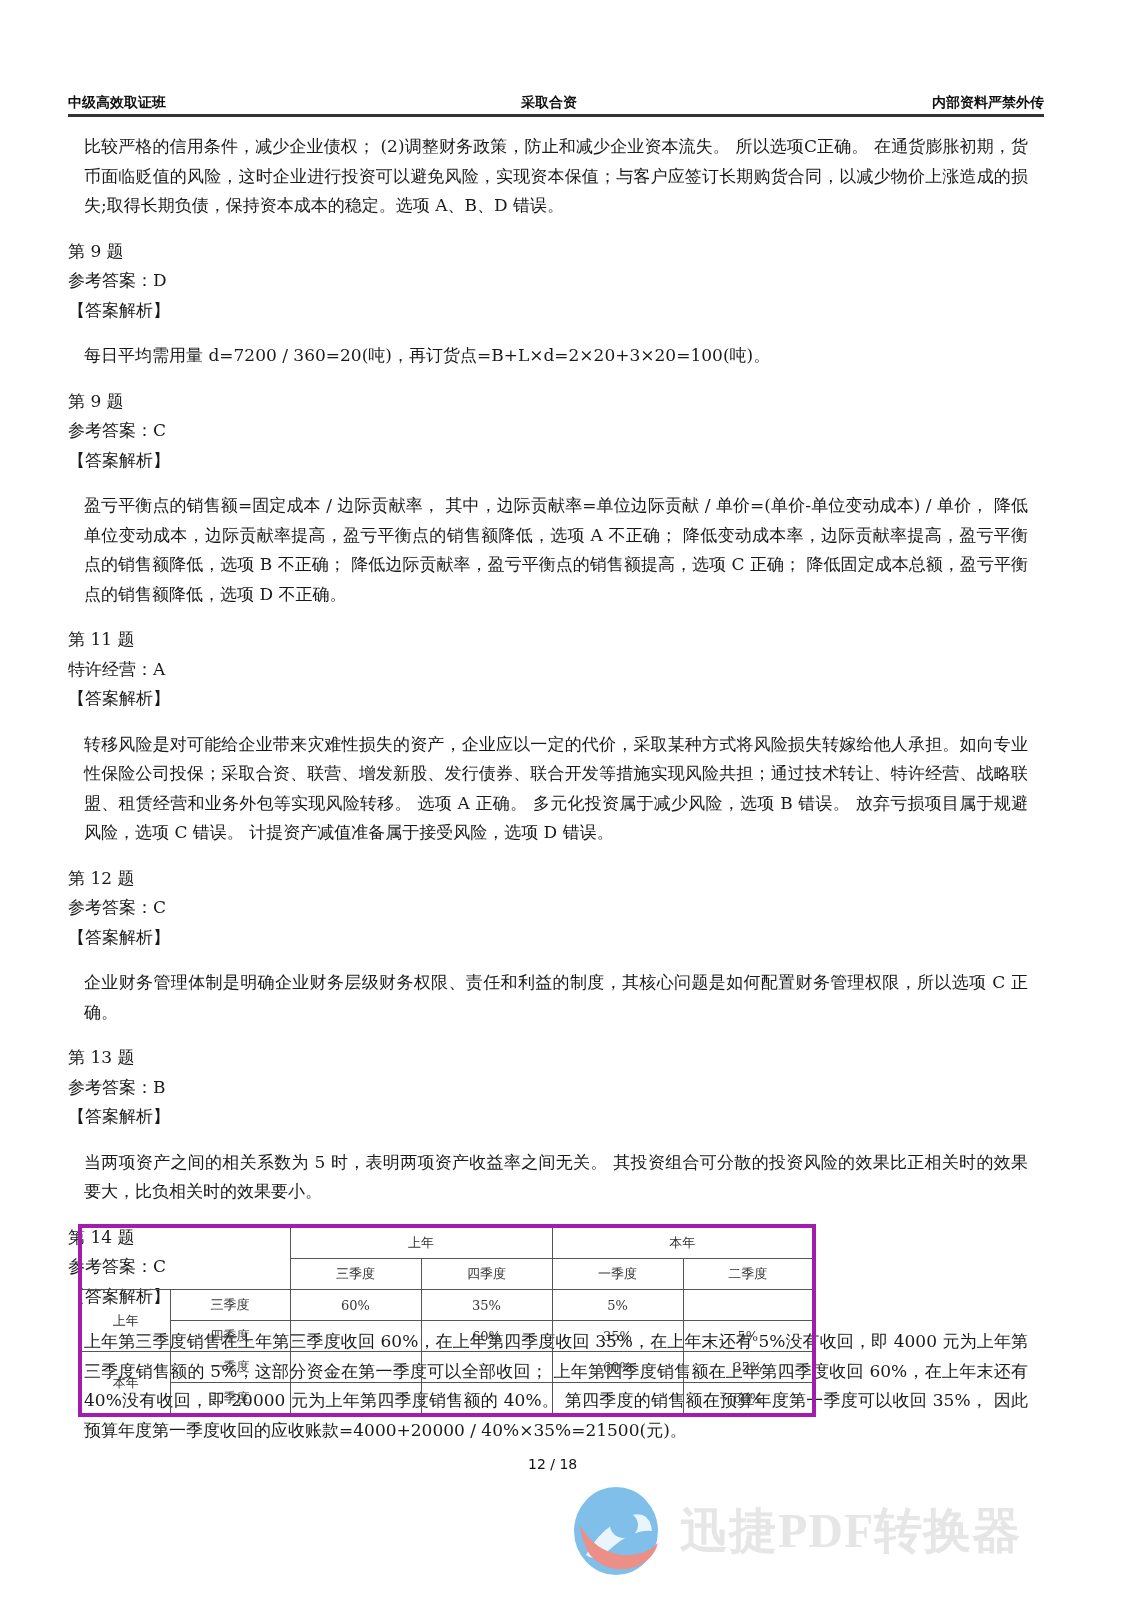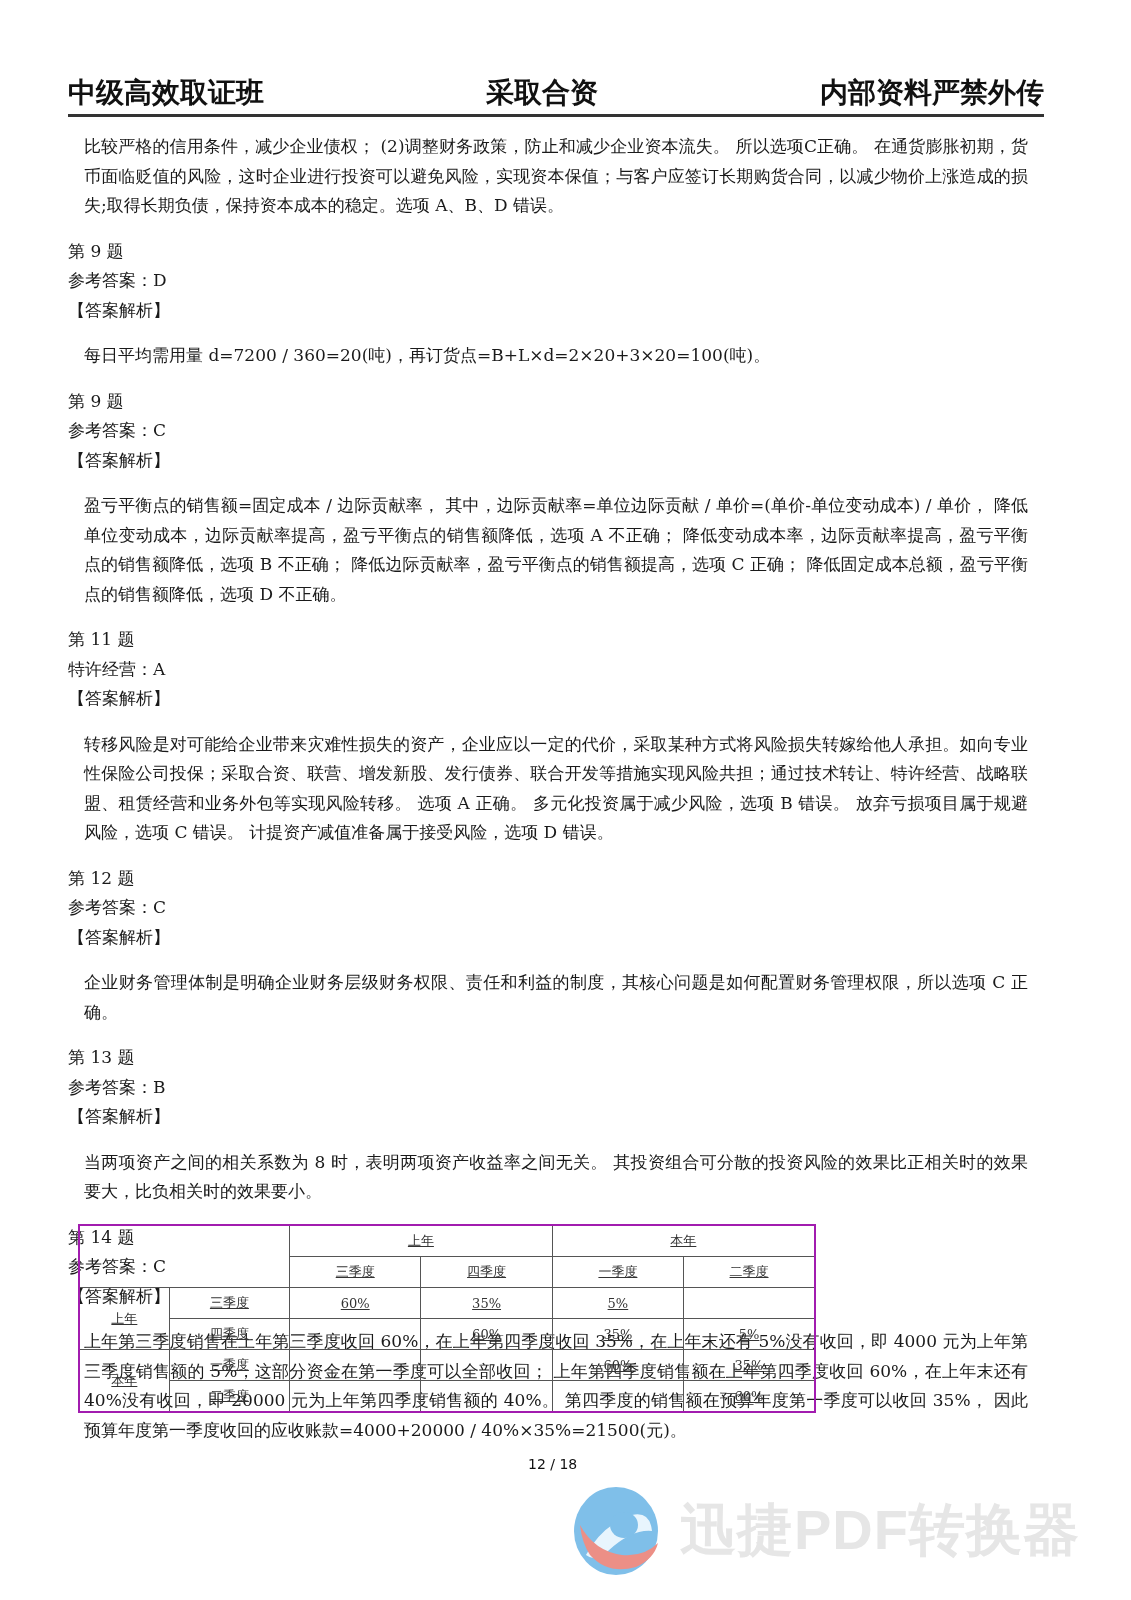--- a/index.html
+++ b/index.html
@@ -1,35 +1,35 @@
 <!DOCTYPE html>
 <html><head>
 <meta charset="utf-8">
 <style>
   html, body { margin: 0; padding: 0; background: #ffffff; }
   body { width: 1131px; height: 1600px; position: relative; overflow: hidden;
          font-family: "DejaVu Serif", "Liberation Serif", serif; color: #1a1a1a; }
   .header { position: absolute; left: 68px; top: 80px; width: 976px; height: 32px;
             display: flex; justify-content: space-between; align-items: flex-end;
             font-family: "DejaVu Sans", "Liberation Sans", sans-serif; font-weight: bold;
-            font-size: 28px; color: #111; }
+            font-size: 14px; color: #111; }
   .header-rule { position: absolute; left: 68px; top: 114px; width: 976px; height: 3px; background: #333; }
   .content { position: absolute; left: 68px; top: 116px; width: 976px; font-size: 17px; line-height: 29.5px; }
   .content p { margin: 16px; text-align: justify; text-justify: inter-ideograph; }
   .content .line { margin: 0; }
   table.collect { position: absolute; left: 78px; top: 1224px; width: 738px; border-collapse: collapse;
                   font-family: "DejaVu Serif", "Liberation Serif", serif; font-size: 13px; color: #333; }
   table.collect td { border: 1.5px solid #555; text-align: center; height: 30px; padding: 0; }
-  table.collect { border: 2px solid #a21caf; text-decoration: underline; }
+  table.collect { border: 4px solid #a21caf; }
   .pager { position: absolute; left: 528px; top: 1456px; font-family: "DejaVu Sans", "Liberation Sans", sans-serif;
            font-size: 14px; color: #111; }
   .watermark { position: absolute; left: 572px; top: 1476px; width: 520px; height: 110px; display: flex; align-items: center; }
   .wm-logo { width: 88px; height: 92px; }
-  .wm-text { margin-left: 20px; font-family: Liberation Sans, sans-serif; font-weight: bold;
-             font-size: 56px; color: #e6e6e6; letter-spacing: 1px; white-space: nowrap; }
+  .wm-text { margin-left: 20px; font-family: Liberation Serif, serif; font-weight: bold;
+             font-size: 48px; color: #e6e6e6; letter-spacing: 1px; white-space: nowrap; }
 </style>
 </head>
 <body>
 
 <div class="header">
   <span>中级高效取证班</span>
   <span>采取合资</span>
   <span>内部资料严禁外传</span>
 </div>
 <div class="header-rule"></div>
@@ -62,21 +62,21 @@
     <p class="line">第 12 题</p>
     <p class="line">参考答案：C</p>
     <p class="line">【答案解析】</p>
     <p>企业财务管理体制是明确企业财务层级财务权限、责任和利益的制度，其核心问题是如何配置财务管理权限，所以选项 C 正确。</p>
   </div>
 
   <div>
     <p class="line">第 13 题</p>
     <p class="line">参考答案：B</p>
     <p class="line">【答案解析】</p>
-    <p>当两项资产之间的相关系数为 8 时，表明两项资产收益率之间无关。 其投资组合可分散的投资风险的效果比正相关时的效果要大，比负相关时的效果要小。</p>
+    <p>当两项资产之间的相关系数为 5 时，表明两项资产收益率之间无关。 其投资组合可分散的投资风险的效果比正相关时的效果要大，比负相关时的效果要小。</p>
   </div>
 
   <div>
     <p class="line">第 14 题</p>
     <p class="line">参考答案：C</p>
     <p class="line">【答案解析】</p>
     <p>上年第三季度销售在上年第三季度收回 60%，在上年第四季度收回 35%，在上年末还有 5%没有收回，即 4000 元为上年第三季度销售额的 5%，这部分资金在第一季度可以全部收回； 上年第四季度销售额在上年第四季度收回 60%，在上年末还有 40%没有收回，即 20000 元为上年第四季度销售额的 40%。 第四季度的销售额在预算年度第一季度可以收回 35%， 因此预算年度第一季度收回的应收账款=4000+20000 / 40%×35%=21500(元)。</p>
   </div>
 </div>
 

